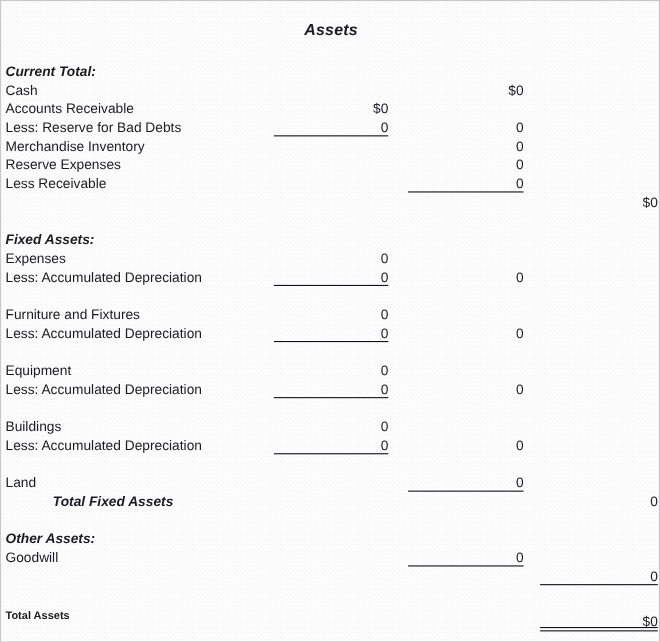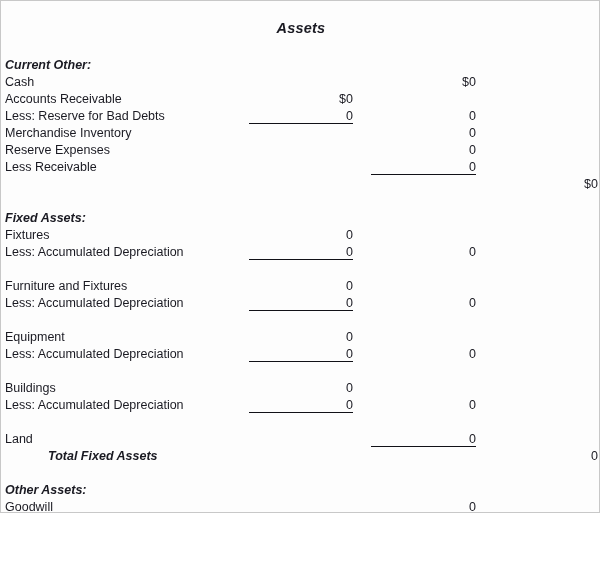--- a/index.html
+++ b/index.html
@@ -13,21 +13,21 @@
     font-family: "Liberation Sans", sans-serif;
     color: #1a1a22;
     overflow: hidden;
   }
 
   
   #sheet {
     position: relative;
     box-sizing: border-box;
     width: 600px;
-    height: 513px;
+    height: 584px;
     border: 1px solid #c8c8c8;
     background-color: #fdfdfd;
     background-image:
       radial-gradient(#e9e9ef 0.6px, transparent 0.7px),
       radial-gradient(#eeeef4 0.6px, transparent 0.7px);
     background-size: 4px 4px, 4px 4px;
     background-position: 0 0, 2px 2px;
     overflow: hidden;
   }
 
@@ -118,21 +118,21 @@
 
 <div id="sheet">
 
   <div id="title-row">
     <span class="title-text">Assets</span>
   </div>
 
   <div id="ledger">
 
     <div class="row">
-      <span class="label sec-head">Current Other:</span>
+      <span class="label sec-head">Current Total:</span>
     </div>
 
     <div class="row">
       <span class="label">Cash</span>
       <span class="amt c1"></span>
       <span class="amt c2">$0</span>
     </div>
 
     <div class="row">
       <span class="label">Accounts Receivable</span>
@@ -167,21 +167,21 @@
       <span class="amt c3">$0</span>
     </div>
 
     <div class="row spacer"></div>
 
     <div class="row">
       <span class="label sec-head">Fixed Assets:</span>
     </div>
 
     <div class="row">
-      <span class="label">Fixtures</span>
+      <span class="label">Expenses</span>
       <span class="amt c1">0</span>
     </div>
     <div class="row">
       <span class="label">Less:  Accumulated Depreciation</span>
       <span class="amt c1">0</span>
       <span class="amt c2">0</span>
       <span class="rule c1 at-bottom"></span>
     </div>
 
     <div class="row spacer"></div>

